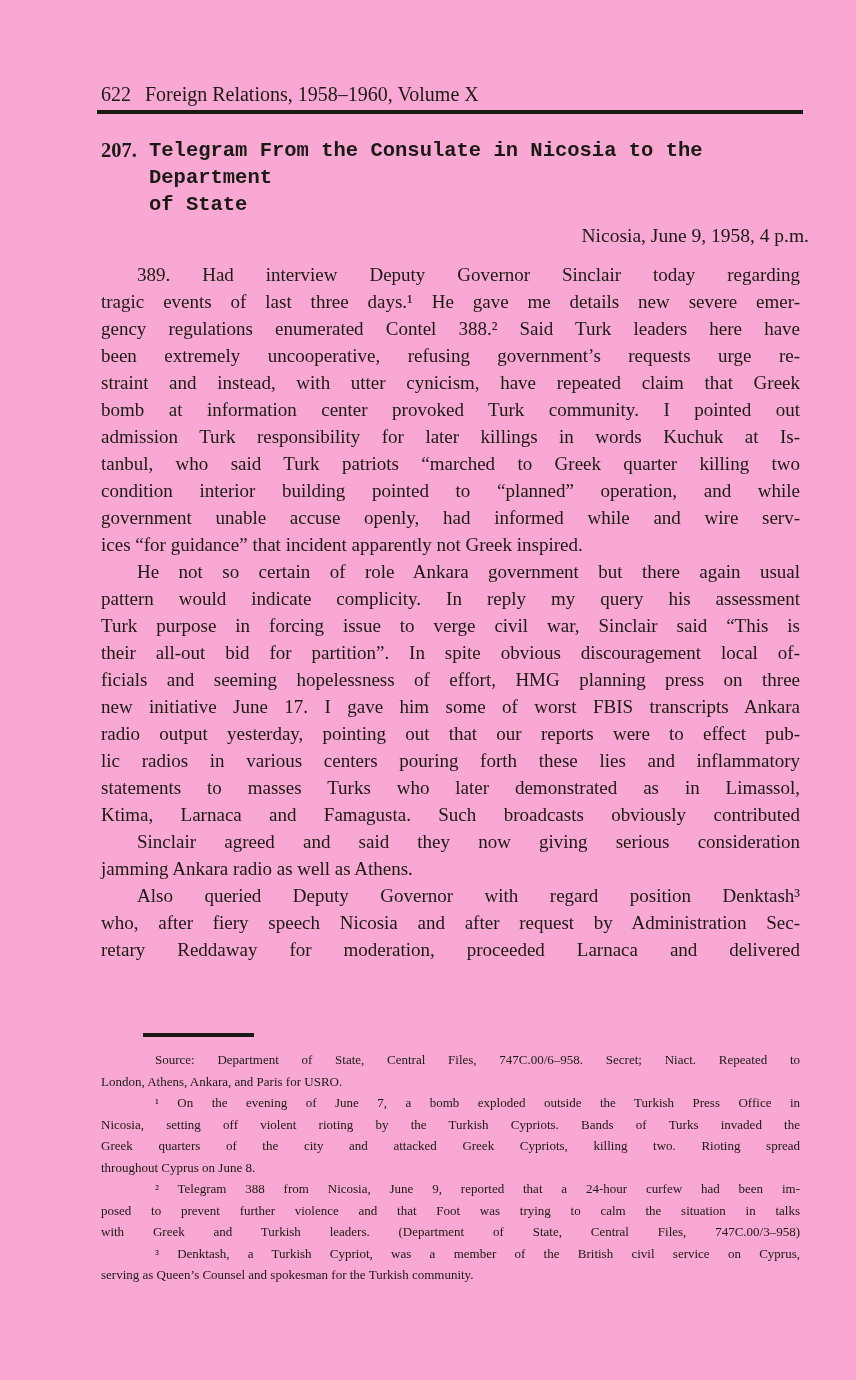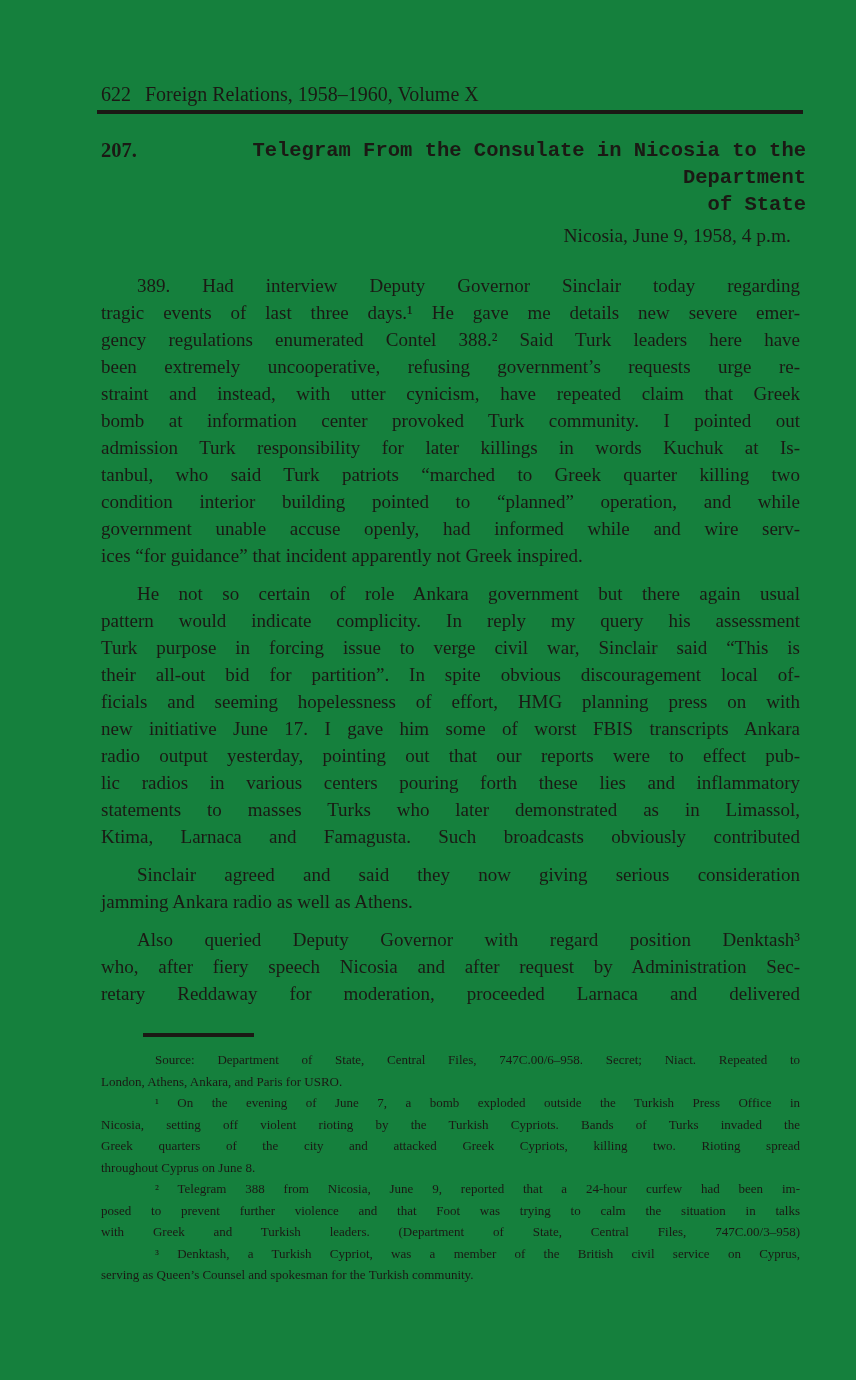--- a/index.html
+++ b/index.html
@@ -1,35 +1,35 @@
 <!DOCTYPE html>
 <html><head>
 <meta charset="utf-8">
 <style>
   html,body{margin:0;padding:0;background:#e9e9e9;}
   .page{
     position:relative;width:856px;height:1380px;margin:0 auto;
-    background:#15803d;color:#1b1914;
+    background:#f9a8d4;color:#1b1914;
     font-family:"Liberation Serif","DejaVu Serif",serif;
     overflow:hidden;
   }
   .runhead{position:absolute;left:101px;top:83px;width:705px;font-size:20px;white-space:nowrap;}
   .runhead .pgnum{display:inline-block;margin-right:14px;}
   .rule-head{position:absolute;left:97px;top:110px;width:706px;height:3.5px;background:#1b1914;}
 
-  .doc-title{position:absolute;left:101px;top:137px;width:705px;font-size:20.5px;font-weight:bold;line-height:27px;text-align:right;}
+  .doc-title{position:absolute;left:101px;top:137px;width:705px;font-size:20.5px;font-weight:bold;line-height:27px;}
   .doc-title .num{position:absolute;left:0;top:0;}
   .doc-title .tline{padding-left:48px;font-family:Liberation Mono, monospace;}
 
-  .dateline{position:absolute;left:92px;top:225px;width:699px;text-align:right;font-size:19.5px;}
+  .dateline{position:absolute;left:110px;top:225px;width:699px;text-align:right;font-size:19.5px;}
 
   .body-block{position:absolute;left:101px;top:261px;width:699px;font-size:19px;line-height:27px;}
   .ln{text-align:justify;text-align-last:justify;}
   .ln.end{text-align-last:left;}
-  .body-block .first{text-indent:36px;margin-top:11px;}
+  .body-block .first{text-indent:36px;}
 
   .rule-fn{position:absolute;left:143px;top:1033px;width:111px;height:3.5px;background:#1b1914;}
 
   .fn-block{position:absolute;left:101px;top:1049px;width:699px;font-size:13px;line-height:21.5px;}
   .fn-block .first{text-indent:54px;}
   .fn-para{margin:0;}
 </style>
 </head>
 <body>
 
@@ -60,21 +60,21 @@
       <div class="ln">tanbul, who said Turk patriots “marched to Greek quarter killing two</div>
       <div class="ln">condition interior building pointed to “planned” operation, and while</div>
       <div class="ln">government unable accuse openly, had informed while and wire serv-</div>
       <div class="ln end">ices “for guidance” that incident apparently not Greek inspired.</div>
     </div>
     <div>
       <div class="ln first">He not so certain of role Ankara government but there again usual</div>
       <div class="ln">pattern would indicate complicity. In reply my query his assessment</div>
       <div class="ln">Turk purpose in forcing issue to verge civil war, Sinclair said “This is</div>
       <div class="ln">their all-out bid for partition”. In spite obvious discouragement local of-</div>
-      <div class="ln">ficials and seeming hopelessness of effort, HMG planning press on with</div>
+      <div class="ln">ficials and seeming hopelessness of effort, HMG planning press on three</div>
       <div class="ln">new initiative June 17. I gave him some of worst FBIS transcripts Ankara</div>
       <div class="ln">radio output yesterday, pointing out that our reports were to effect pub-</div>
       <div class="ln">lic radios in various centers pouring forth these lies and inflammatory</div>
       <div class="ln">statements to masses Turks who later demonstrated as in Limassol,</div>
       <div class="ln">Ktima, Larnaca and Famagusta. Such broadcasts obviously contributed</div>
     </div>
     <div>
       <div class="ln first">Sinclair agreed and said they now giving serious consideration</div>
       <div class="ln end">jamming Ankara radio as well as Athens.</div>
     </div>

